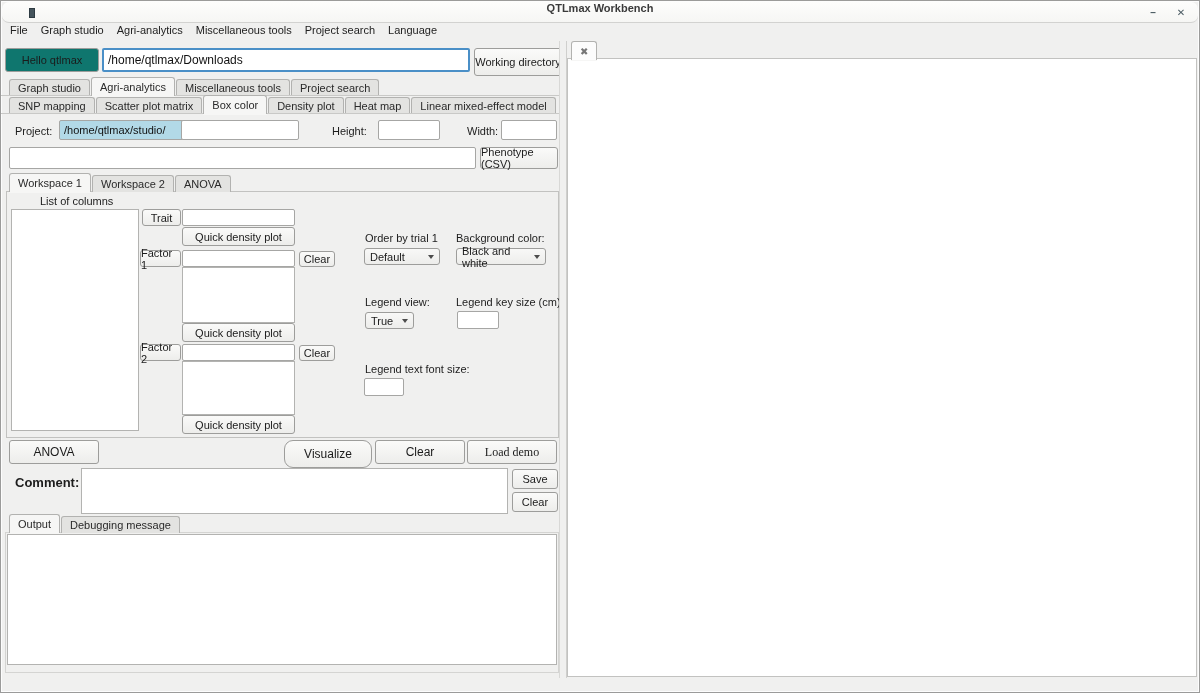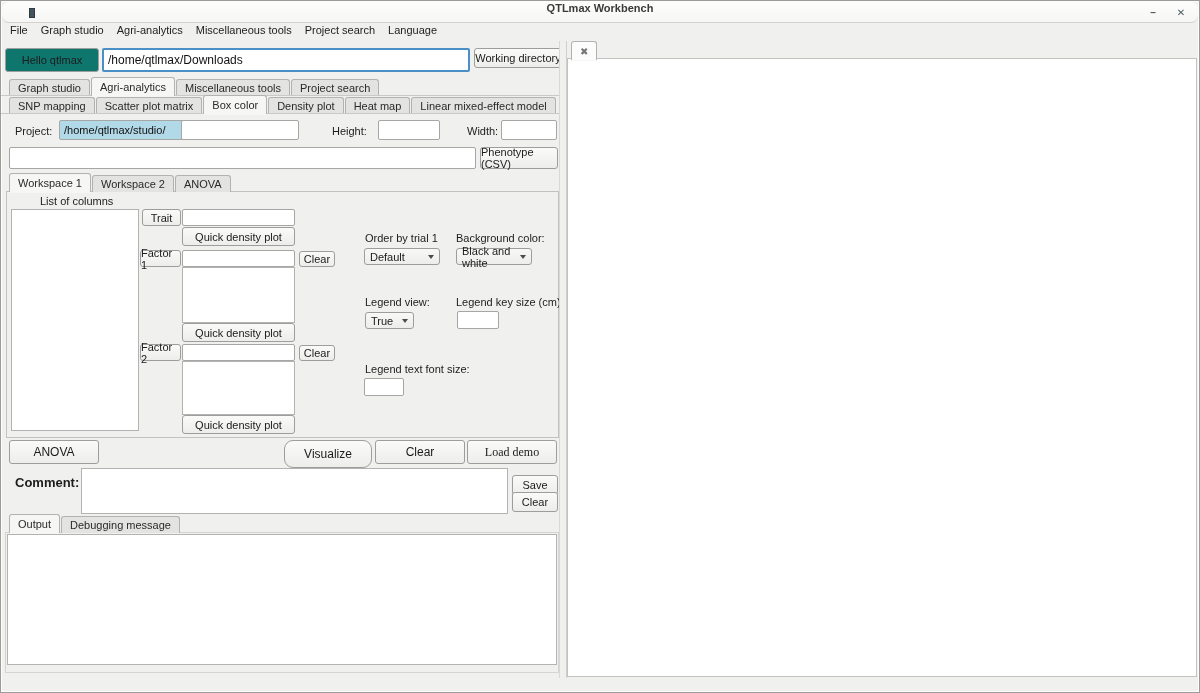--- a/index.html
+++ b/index.html
@@ -92,21 +92,21 @@
     <span class="menu-item">File</span>
     <span class="menu-item">Graph studio</span>
     <span class="menu-item">Agri-analytics</span>
     <span class="menu-item">Miscellaneous tools</span>
     <span class="menu-item">Project search</span>
     <span class="menu-item">Language</span>
   </div>
 
   <div class="btn" style="left:4px;top:47px;width:94px;height:24px;background:#0f766e;">Hello qtlmax</div>
   <input class="entry focused" style="left: 101px; top: 47px; width: 368px; height: 24px; font-size: 12px;" value="/home/qtlmax/Downloads">
-  <div class="btn" style="left:473px;top:47px;width:88px;height:20px;">Working directory</div>
+  <div class="btn" style="left:473px;top:47px;width:88px;height:28px;">Working directory</div>
 
   <div class="tab-underline" style="top:94px;width:558px;"></div>
   <div class="tab-row" style="left:8px;top:76px;height:19px;">
     <div class="tab">Graph studio</div>
     <div class="tab selected">Agri-analytics</div>
     <div class="tab">Miscellaneous tools</div>
     <div class="tab">Project search</div>
   </div>
 
   <div class="tab-underline" style="top:112px;width:558px;"></div>
@@ -156,21 +156,21 @@
     <div class="listbox" style="left:175px;top:169px;width:113px;height:54px;"></div>
     <div class="btn" style="left:175px;top:223px;width:113px;height:19px;">Quick density plot</div>
 
     <div class="lbl" style="left:358px;top:40px;">Order by trial 1</div>
     <div class="combo" style="left:357px;top:56px;width:76px;height:17px;">
       <span class="combo-text">Default</span>
       <span class="combo-arrow"></span>
     </div>
 
     <div class="lbl" style="left:449px;top:40px;">Background color:</div>
-    <div class="combo" style="left:449px;top:56px;width:76px;height:17px;">
+    <div class="combo" style="left:449px;top:56px;width:90px;height:17px;">
       <span class="combo-text">Black and white</span>
       <span class="combo-arrow"></span>
     </div>
 
     <div class="lbl" style="left:358px;top:104px;">Legend view:</div>
     <div class="combo" style="left:358px;top:120px;width:49px;height:17px;">
       <span class="combo-text">True</span>
       <span class="combo-arrow"></span>
     </div>
 
@@ -181,21 +181,21 @@
     <input class="entry" style="left: 357px; top: 186px; width: 40px; height: 18px;" value="">
   </div>
 
   <div class="btn btn-lg" style="left:8px;top:439px;width:90px;height:24px;">ANOVA</div>
   <div class="btn btn-lg" style="left:283px;top:439px;width:88px;height:28px;border-radius:9px;">Visualize</div>
   <div class="btn btn-lg" style="left:374px;top:439px;width:90px;height:24px;">Clear</div>
   <div class="btn btn-lg" style="left:466px;top:439px;width:90px;height:24px;font-family:Liberation Serif, serif;">Load demo</div>
 
   <div class="lbl" style="left:14px;top:474px;font-size:13px;font-weight:bold;">Comment:</div>
   <textarea class="textarea" style="left: 80px; top: 467px; width: 427px; height: 46px;"></textarea>
-  <div class="btn" style="left:511px;top:468px;width:46px;height:20px;margin-top:6px;">Save</div>
+  <div class="btn" style="left:511px;top:468px;width:46px;height:20px;">Save</div>
   <div class="btn" style="left:511px;top:491px;width:46px;height:20px;">Clear</div>
 
   <div class="tab-row" style="left:8px;top:513px;height:19px;z-index:2;">
     <div class="tab selected">Output</div>
     <div class="tab">Debugging message</div>
   </div>
   <div id="output-wrap">
     <div id="output-area"></div>
   </div>
 

